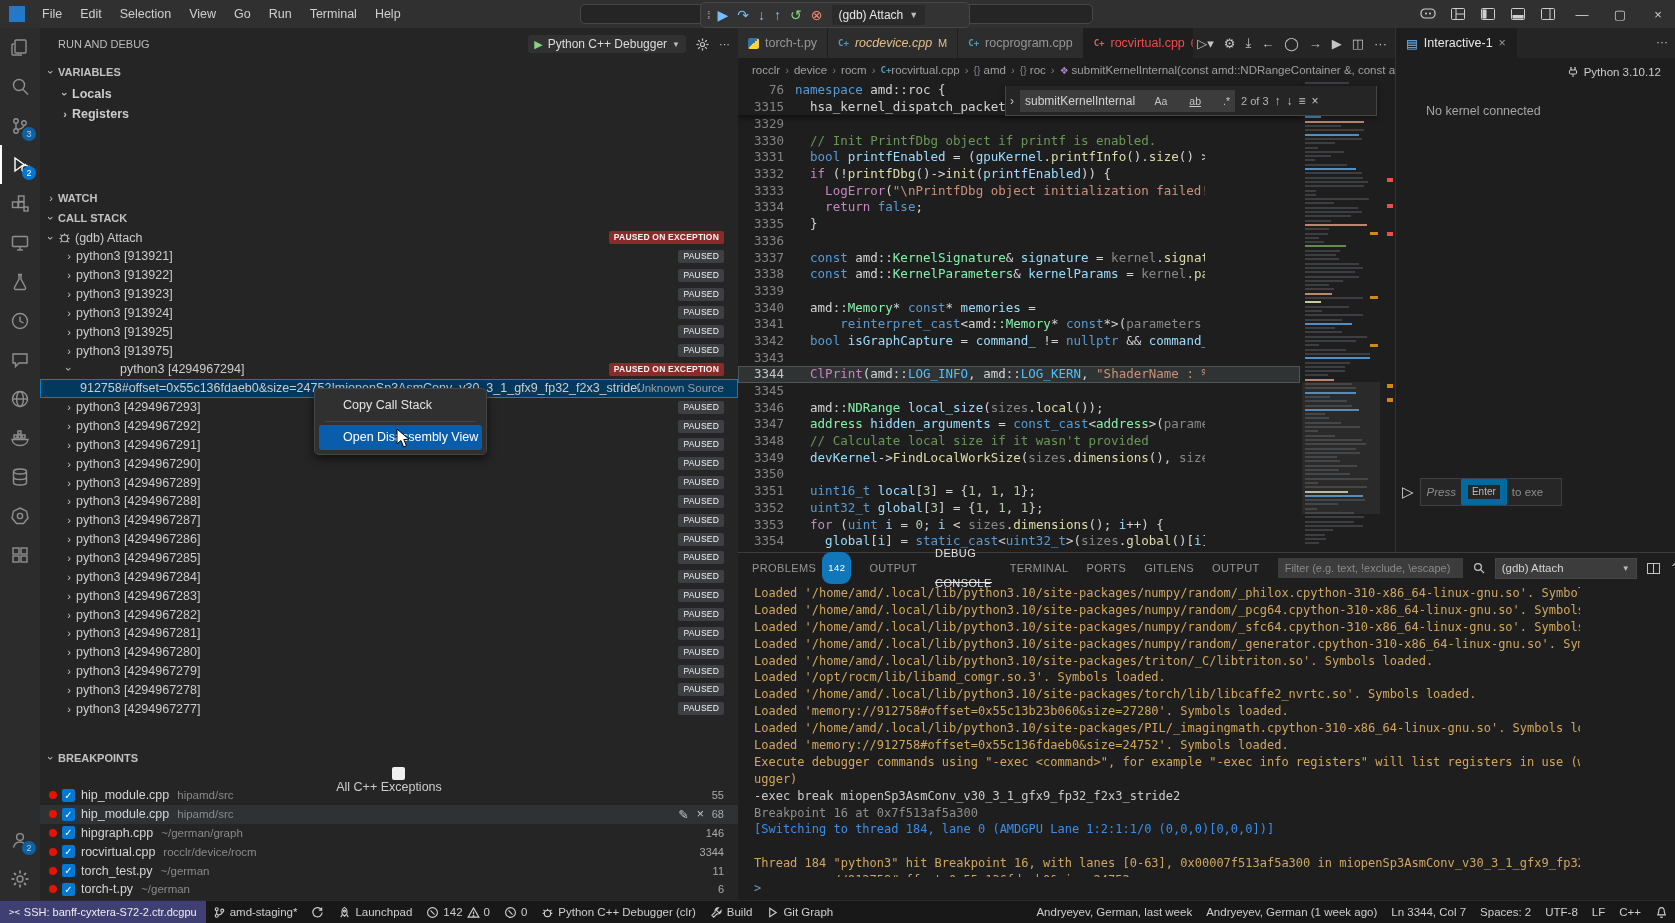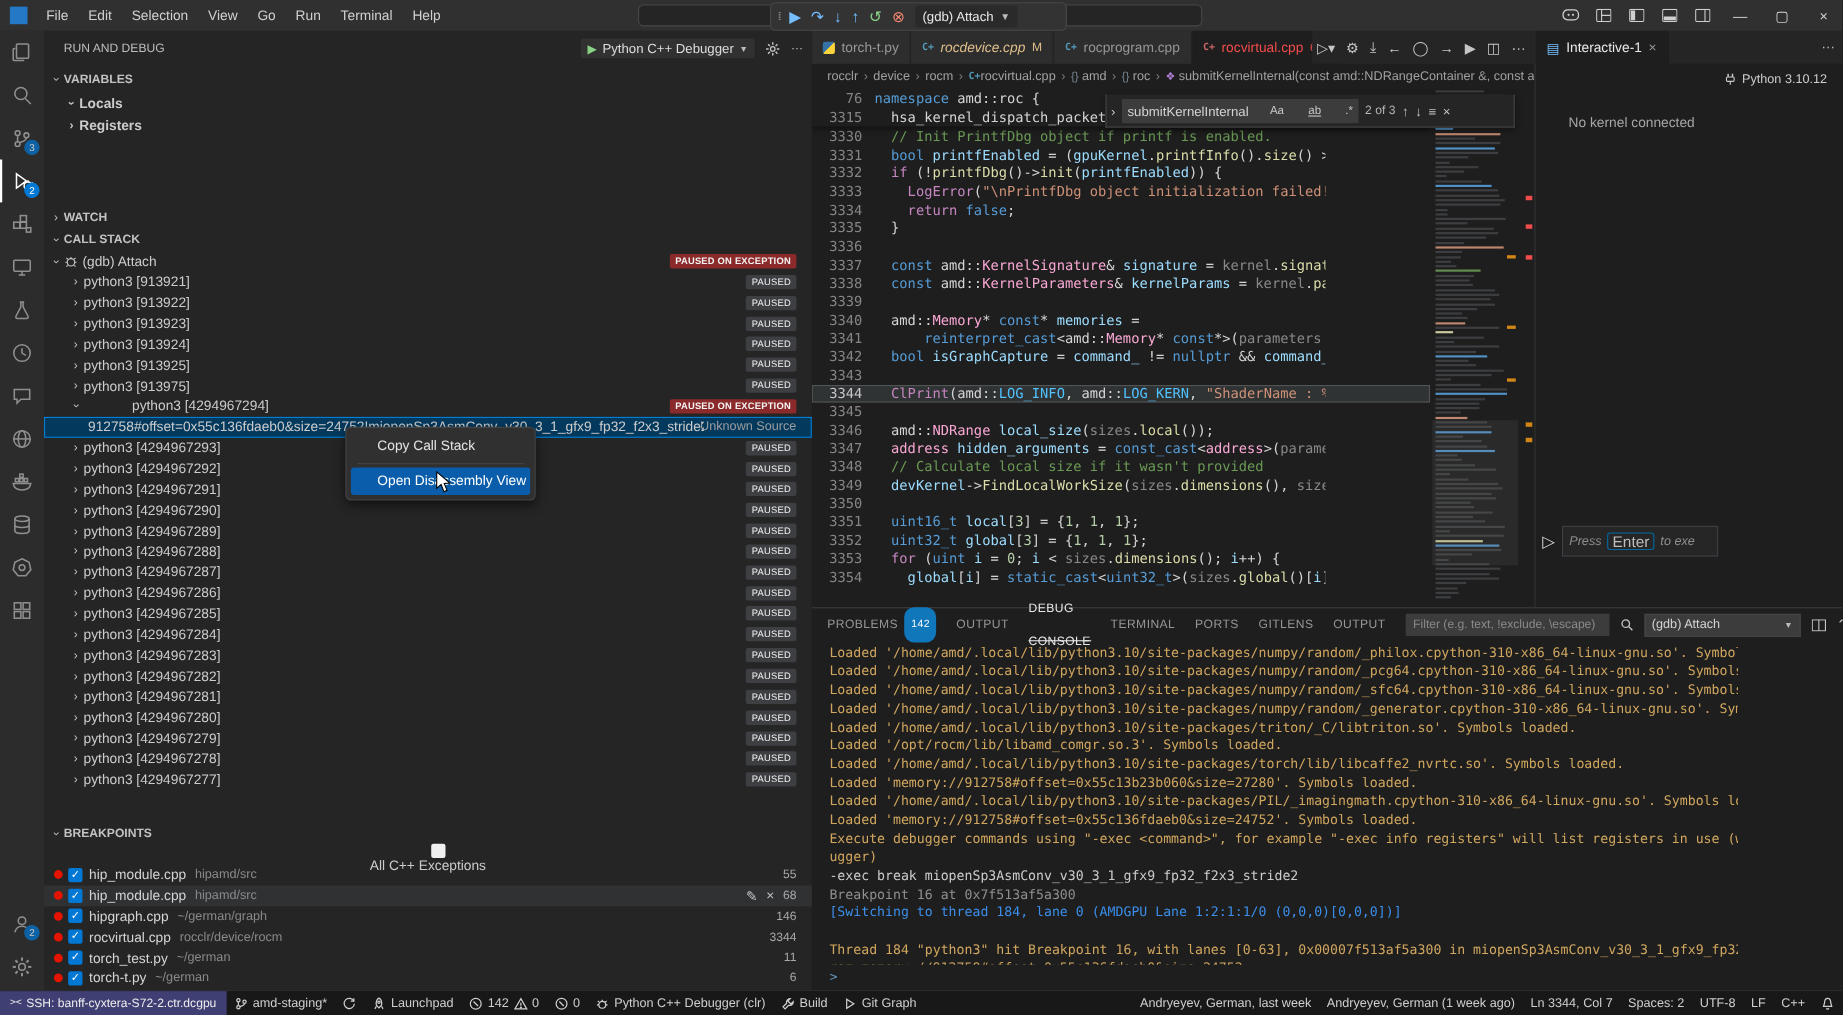--- a/index.html
+++ b/index.html
@@ -77,21 +77,21 @@
   .bc-ns{color:#b180d7;margin-right:3px;font-size:10px}
   .bc-curly{color:#75828e;margin-right:3px;font-size:10.5px}
 
   #code-area{position:absolute;left:0;top:54px;width:657px;height:470px;overflow:hidden;font-family:"DejaVu Sans Mono",monospace;font-size:12.5px}
   #sticky{position:absolute;left:0;top:0;width:562px;background:#1e1e1e;box-shadow:0 3px 5px rgba(0,0,0,.45);z-index:6}
   .code-line{position:relative;height:16.7px;line-height:16.7px;white-space:pre;color:#d4d4d4}
   .gutter{position:absolute;left:0;top:0;width:46px;text-align:right;color:#858585}
   .code-text{position:absolute;left:57px;top:0;right:95px;overflow:hidden}
   .cur-line{background:rgba(88,95,100,.32);outline:1px solid rgba(255,255,255,.17);outline-offset:-1px}
   .cur-line .gutter{color:#c6c6c6}
-  .tk-kw{color:#569cd6}.tk-ctrl{color:#c586c0}.tk-type{color:#f9a8d4}.tk-fn{color:#dcdcaa}
+  .tk-kw{color:#569cd6}.tk-ctrl{color:#c586c0}.tk-type{color:#86efac}.tk-fn{color:#dcdcaa}
   .tk-var{color:#9cdcfe}.tk-param{color:#898989}.tk-str{color:#ce9178}.tk-num{color:#b5cea8}
   .tk-cmt{color:#6a9955}.tk-mac{color:#c586c0}.tk-const{color:#4fc1ff}.tk-txt{color:#d4d4d4}
 
   #minimap{position:absolute;left:564px;top:0;width:78px;height:470px;background:#1e1e1e}
   #overview-ruler{position:absolute;left:642px;top:0;width:15px;height:470px}
 
   
   #find-widget{left:1005px;top:86px;width:372px;height:30px;background:#252526;border:1px solid #454545;border-top:none;box-shadow:0 2px 6px rgba(0,0,0,.4);z-index:30;display:flex;align-items:center;padding:0 4px;gap:6px}
   #find-input{display:flex;align-items:center;background:#3c3c3c;height:22px;padding:0 5px;width:215px;color:#d4d4d4;gap:6px}
   #find-input .opts{margin-left:auto;display:flex;gap:22px;color:#c5c5c5;font-size:10.5px}
@@ -100,21 +100,21 @@
 
   
   #group2{left:1395px;top:28px;width:280px;height:524px;background:#1e1e1e;border-left:1px solid #333;z-index:5}
   #g2-tabbar{position:absolute;left:0;top:0;width:280px;height:30px;background:#252526;display:flex;align-items:center}
   #g2-more{position:absolute;right:8px;top:7px;color:#c5c5c5;cursor:pointer}
   #kernel-status{position:absolute;right:14px;top:38px;display:flex;align-items:center;gap:5px;color:#cccccc;font-size:11.5px}
   #no-kernel{position:absolute;left:30px;top:76px;color:#a6a6a6;font-size:12.5px}
   #interactive-input{position:absolute;left:6px;top:450px;display:flex;align-items:center;gap:6px}
   #run-cell-btn{color:#d7d7d7;font-size:15px;cursor:pointer}
   #interactive-box{width:142px;height:28px;border:1px solid #3f3f46;background:#262627;display:flex;align-items:center;padding:0 6px;gap:5px;color:#8e8e8e;font-size:11.5px;white-space:nowrap;overflow:hidden}
-  .keycap{border:1px solid #0369a1;border-radius:3px;padding:0 4px;font-size:14px;color:#bdbdbd;line-height:14px}
+  .keycap{border:7px solid #0369a1;border-radius:3px;padding:0 4px;font-size:10px;color:#bdbdbd;line-height:14px}
 
   
   #panel{left:738px;top:552px;width:937px;height:348px;background:#1e1e1e;border-top:1px solid #3c3c3c;z-index:8}
   #panel-header{display:flex;align-items:center;height:30px;padding-left:14px;gap:18px}
   .ptab{color:#969696;font-size:11px;letter-spacing:.4px;height:30px;line-height:30px;cursor:pointer;display:flex;align-items:center;gap:6px}
   .ptab.active{color:#e7e7e7;border-bottom:1px solid #e7e7e7}
   .ptab-badge{background:#1177bb;color:#fff;border-radius:9px;padding:1px 6px;font-size:9.5px}
   #panel-right{margin-left:auto;display:flex;align-items:center;gap:10px;padding-right:127px}
   #panel-filter{width:185px;height:20px;background:#3c3c3c;border:1px solid #3c3c3c;color:#8a8a8a;font-size:11px;display:flex;align-items:center;padding:0 6px}
   #session-combo{width:142px;height:21px;background:#3c3c3c;border:1px solid #464647;color:#d4d4d4;font-size:11.5px;display:flex;align-items:center;padding:0 6px;justify-content:space-between;cursor:pointer}
@@ -641,20 +641,21 @@
         <span>amd</span>
         <span class="bc-sep">›</span>
         <span class="bc-curly">{}</span>
         <span>roc</span>
         <span class="bc-sep">›</span>
         <span class="bc-ns">❖</span>
         <span>submitKernelInternal(const amd::NDRangeContainer &amp;, const amd::Kernel &amp;</span>
       </div>
     <div id="code-area">
       <div id="code-lines" style="position:absolute;left:0;top:34px;width:562px">
+          <div class="code-line"><span class="gutter">3329</span><span class="code-text"></span></div>
           <div class="code-line"><span class="gutter">3330</span><span class="code-text"><span class="tk-cmt">  // Init PrintfDbg object if printf is enabled.</span></span></div>
           <div class="code-line"><span class="gutter">3331</span><span class="code-text"><span class="tk-kw">  bool </span><span class="tk-var">printfEnabled</span><span class="tk-txt"> = (</span><span class="tk-var">gpuKernel</span><span class="tk-txt">.</span><span class="tk-fn">printfInfo</span><span class="tk-txt">().</span><span class="tk-fn">size</span><span class="tk-txt">() &gt; </span></span></div>
           <div class="code-line"><span class="gutter">3332</span><span class="code-text"><span class="tk-ctrl">  if</span><span class="tk-txt"> (!</span><span class="tk-fn">printfDbg</span><span class="tk-txt">()-&gt;</span><span class="tk-fn">init</span><span class="tk-txt">(</span><span class="tk-var">printfEnabled</span><span class="tk-txt">)) {</span></span></div>
           <div class="code-line"><span class="gutter">3333</span><span class="code-text"><span class="tk-mac">    LogError</span><span class="tk-txt">(</span><span class="tk-str">"\nPrintfDbg object initialization failed!"</span></span></div>
           <div class="code-line"><span class="gutter">3334</span><span class="code-text"><span class="tk-ctrl">    return</span><span class="tk-txt"> </span><span class="tk-kw">false</span><span class="tk-txt">;</span></span></div>
           <div class="code-line"><span class="gutter">3335</span><span class="code-text"><span class="tk-txt">  }</span></span></div>
           <div class="code-line"><span class="gutter">3336</span><span class="code-text"></span></div>
           <div class="code-line"><span class="gutter">3337</span><span class="code-text"><span class="tk-kw">  const</span><span class="tk-txt"> amd::</span><span class="tk-type">KernelSignature</span><span class="tk-txt">&amp; </span><span class="tk-var">signature</span><span class="tk-txt"> = </span><span class="tk-param">kernel</span><span class="tk-txt">.</span><span class="tk-fn">signature</span></span></div>
           <div class="code-line"><span class="gutter">3338</span><span class="code-text"><span class="tk-kw">  const</span><span class="tk-txt"> amd::</span><span class="tk-type">KernelParameters</span><span class="tk-txt">&amp; </span><span class="tk-var">kernelParams</span><span class="tk-txt"> = </span><span class="tk-param">kernel</span><span class="tk-txt">.</span><span class="tk-fn">parameters</span></span></div>
           <div class="code-line"><span class="gutter">3339</span><span class="code-text"></span></div>
@@ -835,21 +836,21 @@
           <path d="M6 8 V11" stroke="#ccc"></path>
         </svg>
       <span>Python 3.10.12</span>
     </div>
     <div id="no-kernel">No kernel connected</div>
     <div id="interactive-input">
       <span id="run-cell-btn">▷</span>
       <div id="interactive-box">
         <span style="font-style:italic">Press</span>
         <span class="keycap">Enter</span>
-        <span style="font-style:italic">to exe</span>
+        <span style="">to exe</span>
       </div>
     </div>
   </div>
 
   <div id="panel" class="abs">
     <div id="panel-header">
       <span id="panel-tabs" style="display:flex;gap:18px">
           <span class="ptab">PROBLEMS<span class="ptab-badge">142</span></span>
           <span class="ptab">OUTPUT</span>
           <span class="ptab active">DEBUG CONSOLE</span>

